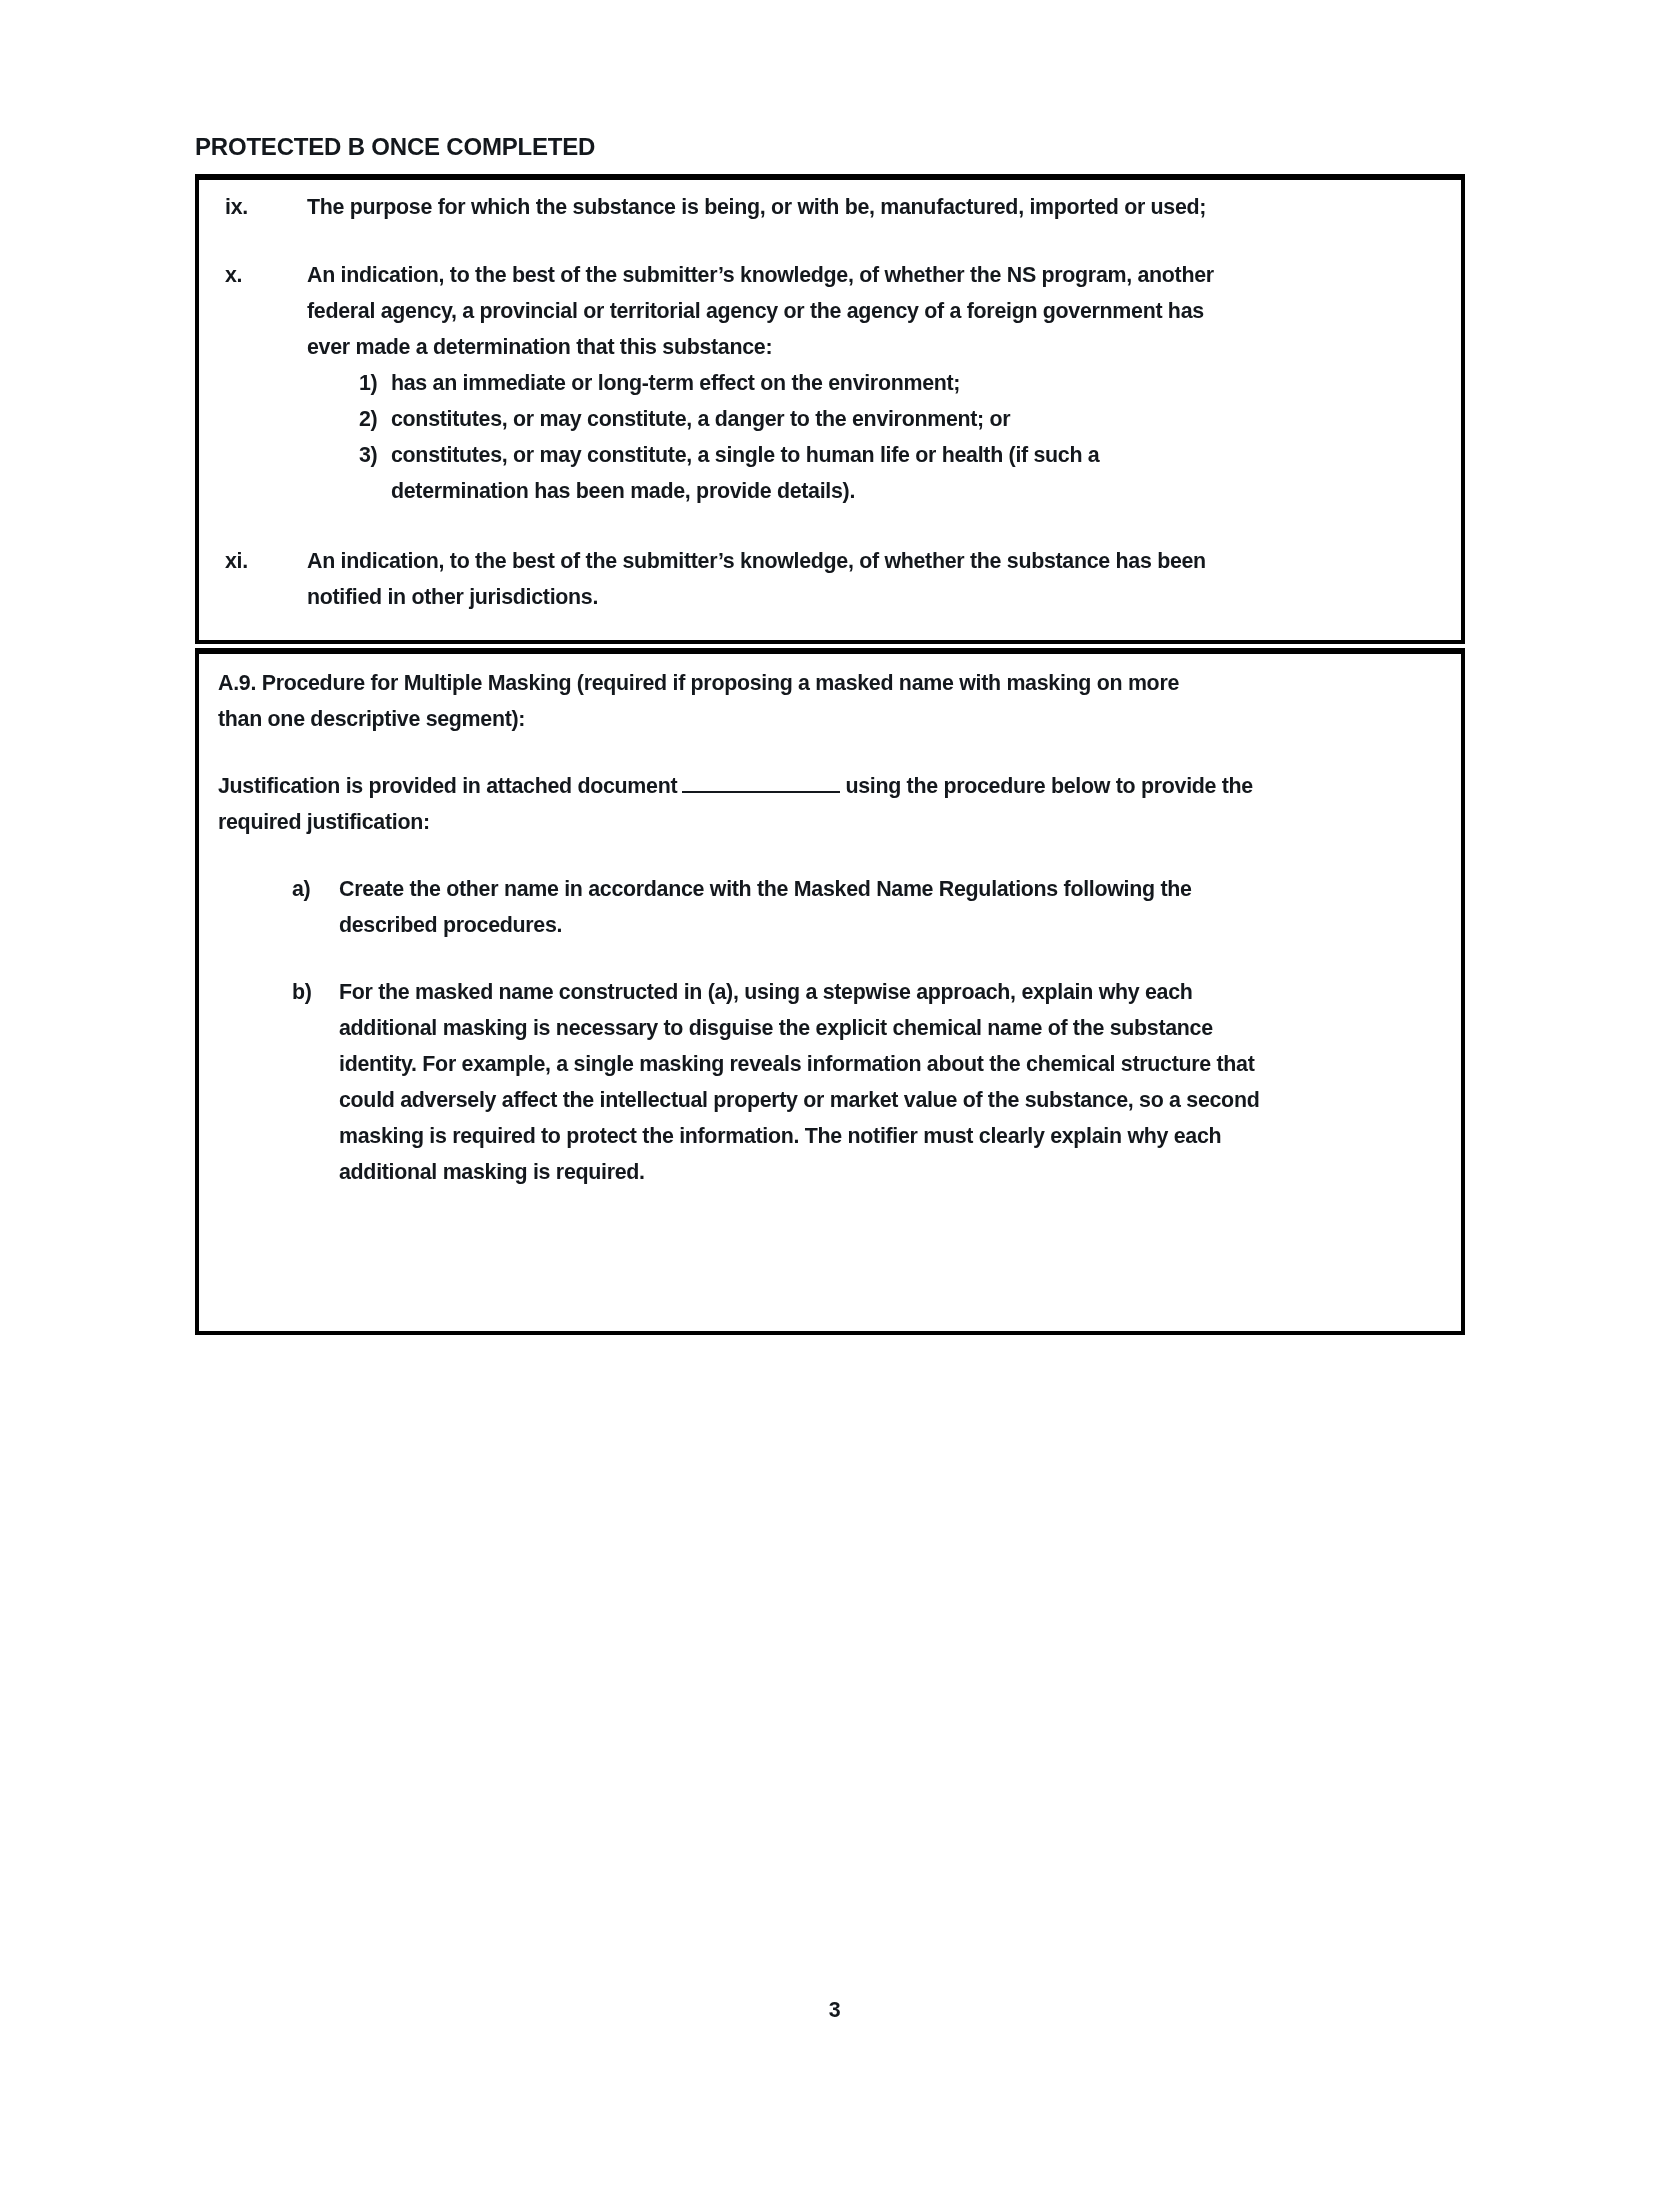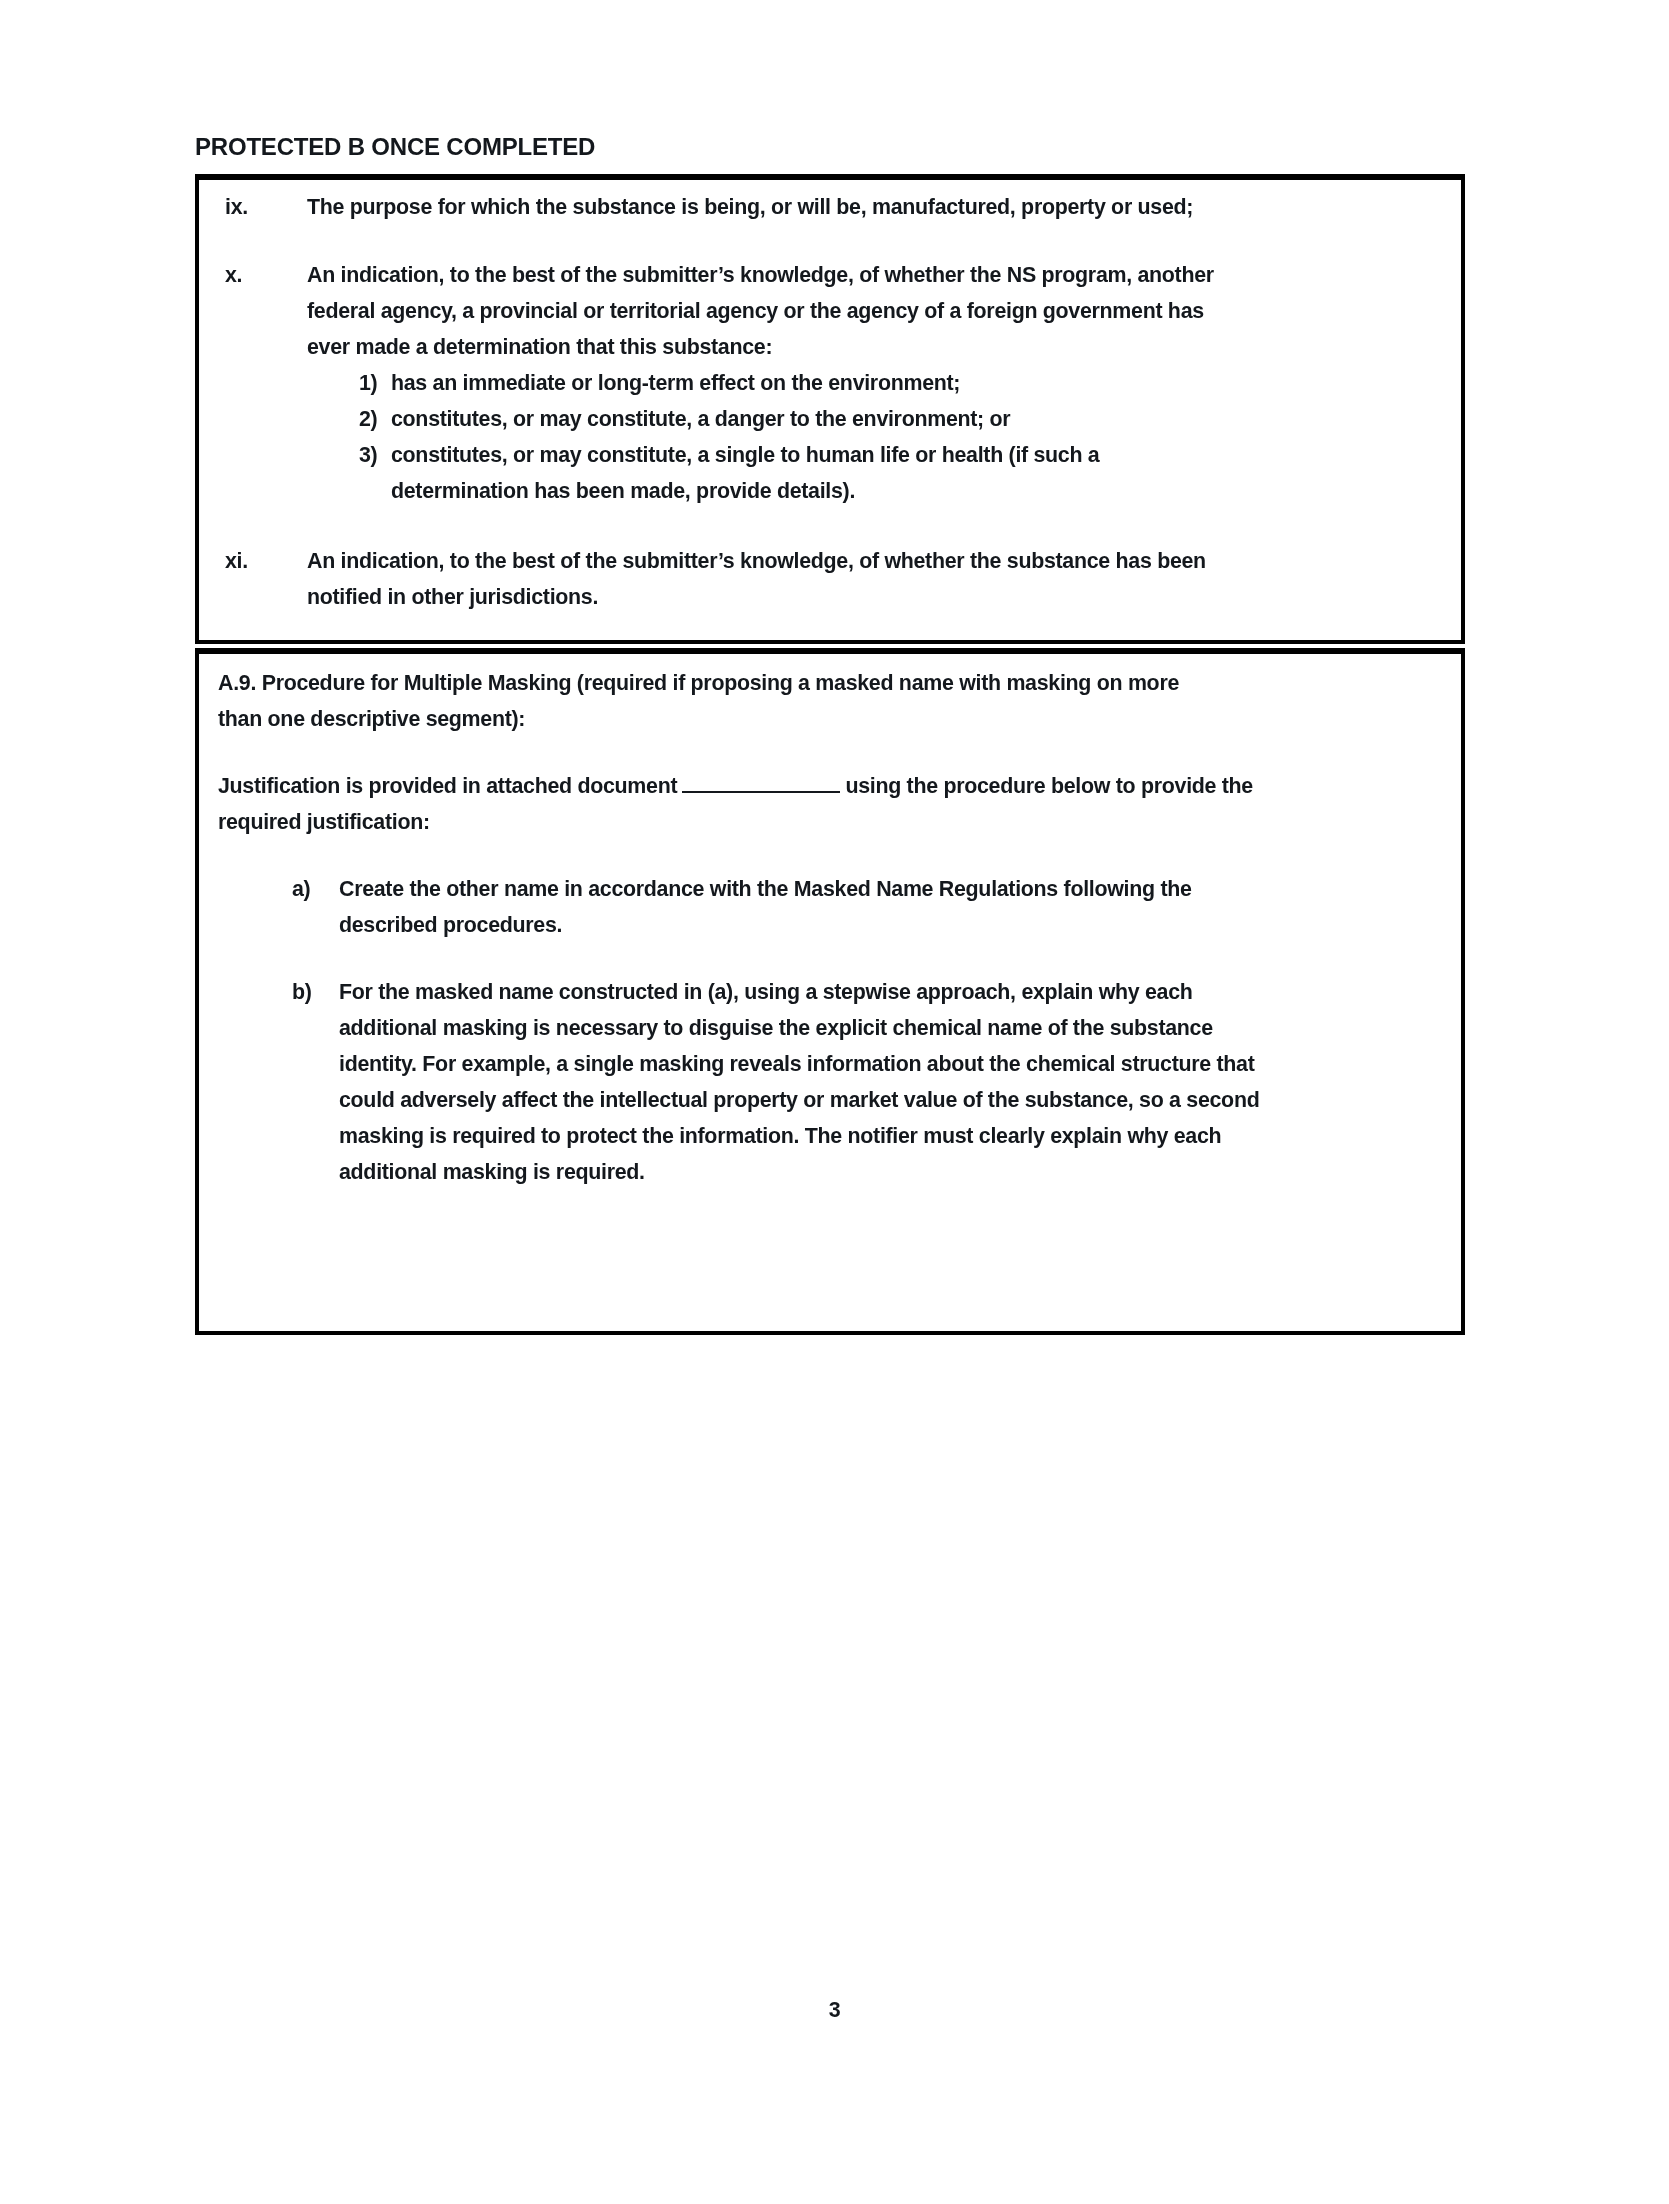--- a/index.html
+++ b/index.html
@@ -84,21 +84,21 @@
 <body>
 
 <div class="page">
 
   <div class="classification">PROTECTED B ONCE COMPLETED</div>
 
   <div class="box box1">
 
     <div class="li">
       <span class="lbl">ix.</span>
-      <span class="txt pre">The purpose for which the substance is being, or will be, manufactured, property or used;</span>
+      <span class="txt pre">The purpose for which the substance is being, or with be, manufactured, imported or used;</span>
     </div>
 
     <div class="li mt37">
       <span class="lbl">x.</span>
       <span class="txt pre">An indication, to the best of the submitter’s knowledge, of whether the NS program, another
 federal agency, a provincial or territorial agency or the agency of a foreign government has
 ever made a determination that this substance:</span>
     </div>
 
     <div class="sublist">

